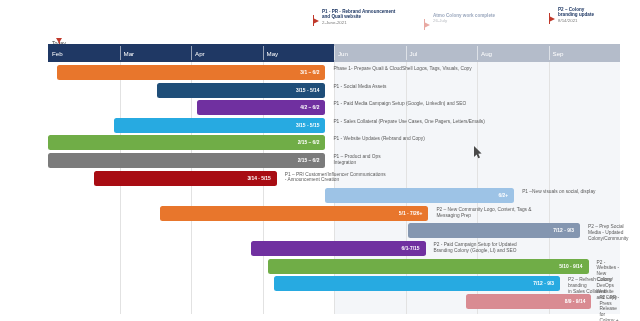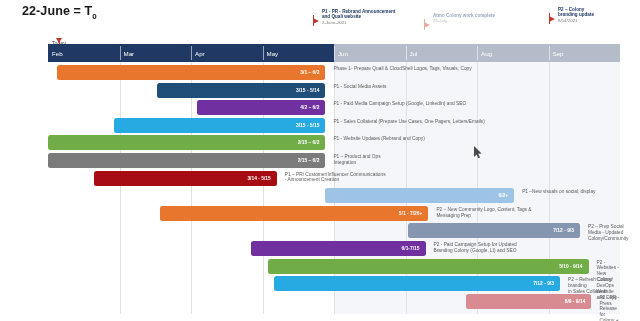--- a/index.html
+++ b/index.html
@@ -93,23 +93,20 @@
   }
 
   
   .cursor{position:absolute;left:474px;top:146px;width:9px;height:13px;}
 </style>
 </head>
 <body>
 
 <div class="slide">
 
-  <div class="title">
-    <span>22-June = T</span><span class="sub">0</span>
-  </div>
 
   <div class="ms m1">
     <span class="flagpole"></span>
     <span class="flag"></span>
     <span class="txt">
       <span class="l1">P1 - PR - Rebrand Announcement</span>
       <span class="l2">and Quali website</span>
       <span class="date">2-June-2021</span>
     </span>
   </div>

